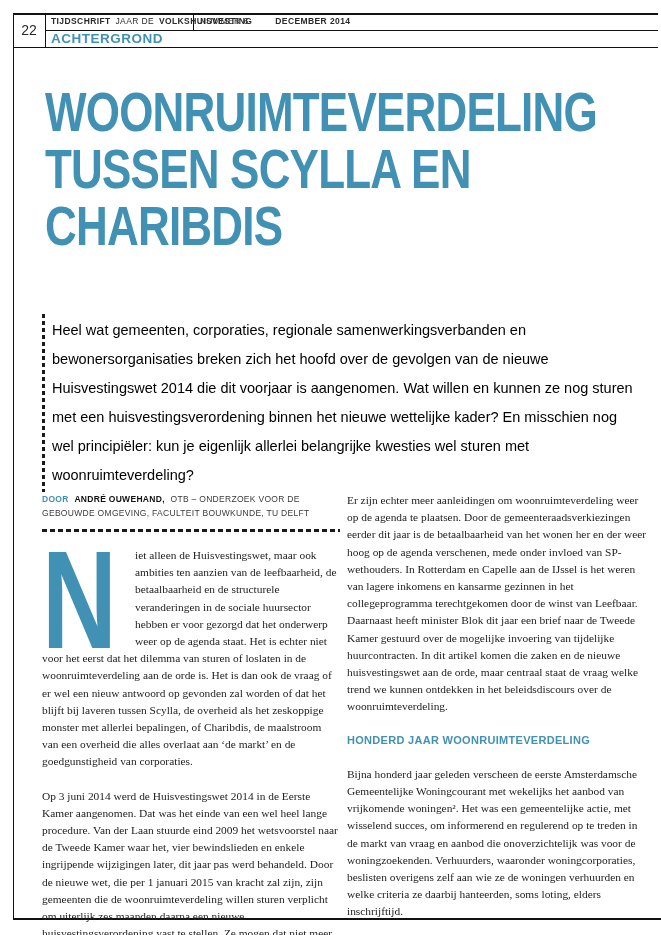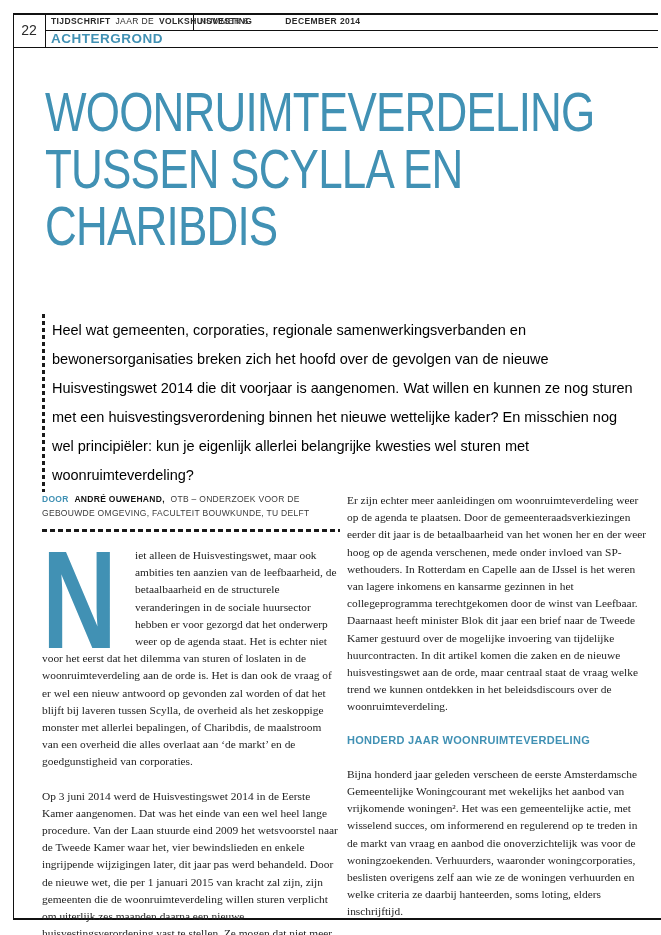--- a/index.html
+++ b/index.html
@@ -30,30 +30,30 @@
     font-size: 14px; color: #2a2a2a;
   }
   .journal-line {
     position: absolute; left: 51px; top: 16px; width: 600px;
     font-size: 8.5px; letter-spacing: 0.4px; color: #2a2a2a;
     white-space: nowrap;
   }
   .journal-line .b { font-weight: bold; margin-top: 39px; }
   .journal-line .sp { margin: 0 2px; }
   .issue-part { position: absolute; left: 200px; top: 16px; font-size: 8.5px; letter-spacing: 0.4px; color: #2a2a2a; white-space: nowrap; }
-  .issue-part .b { font-weight: bold; margin-left: 14px; padding-left: 20px; }
+  .issue-part .b { font-weight: bold; margin-left: 4px; padding-left: 20px; }
   .section-label {
     position: absolute; left: 51px; top: 31px;
     font-size: 13.5px; font-weight: bold; letter-spacing: 0.5px;
   }
 
   
   .article-title {
     position: absolute; left: 45px; top: 84px; width: 600px;
-    font-size: 55px; font-weight: normal; letter-spacing: -1px;
+    font-size: 55px; font-weight: bold; letter-spacing: -1px;
   }
   .article-title .tline {
     display: block; line-height: 57px;
     transform: scaleX(0.80); transform-origin: 0 50%;
     white-space: nowrap;
   }
 
   
   .intro {
     position: absolute; left: 42px; top: 312px; width: 594px;

